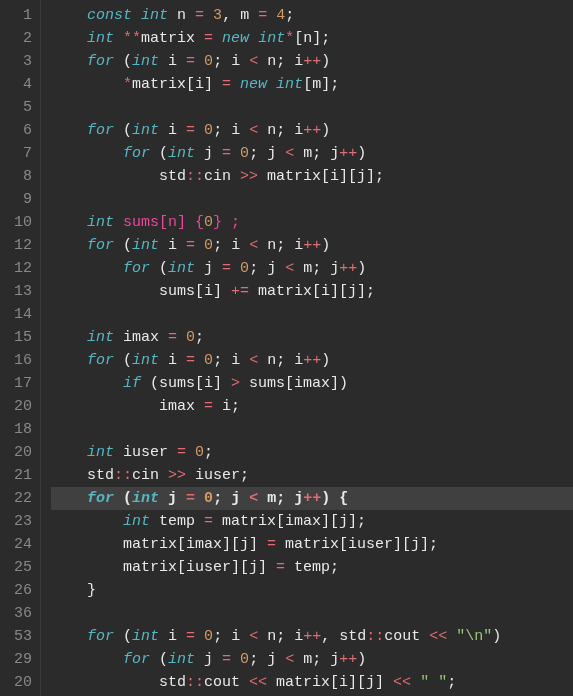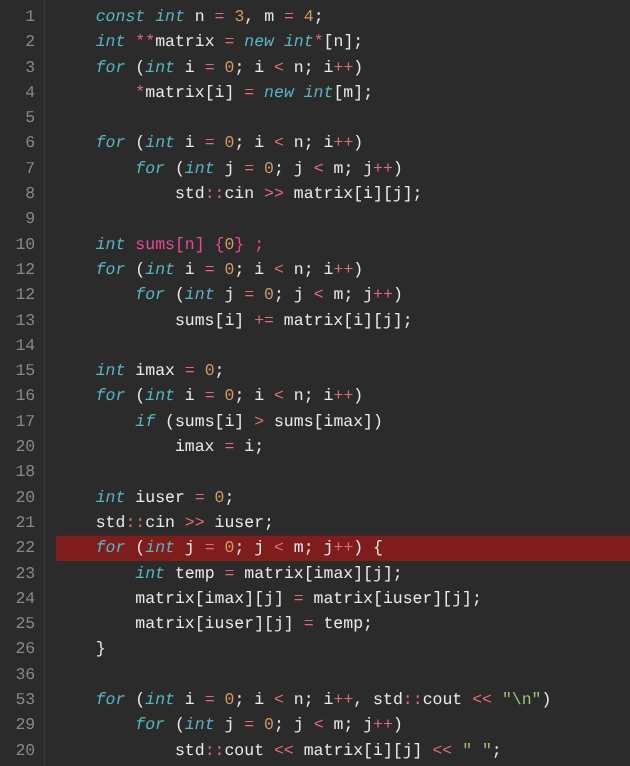--- a/index.html
+++ b/index.html
@@ -28,21 +28,21 @@
     width: 26px;
   }
   .gutter div { height: 23px; }
   .code {
     padding: 4px 0 4px 10px;
     white-space: pre;
     color: #e8e8e8;
     flex: 1;
   }
   .code .line { height: 23px; }
-  .line.hl { background: #7f1d1d; }
+  .line.hl { background: #404040; font-weight: bold; }
   .kw   { color: #56b6c2; font-style: italic; }  
   .num  { color: #d19a66; }                       
   .op   { color: #e06c75; }
   .id   { color: #ec4899; }
   .pun  { color: #e8e8e8; }
   .str  { color: #98c379; }
   .star { color: #e06c75; }
 </style>
 </head>
 <body>

